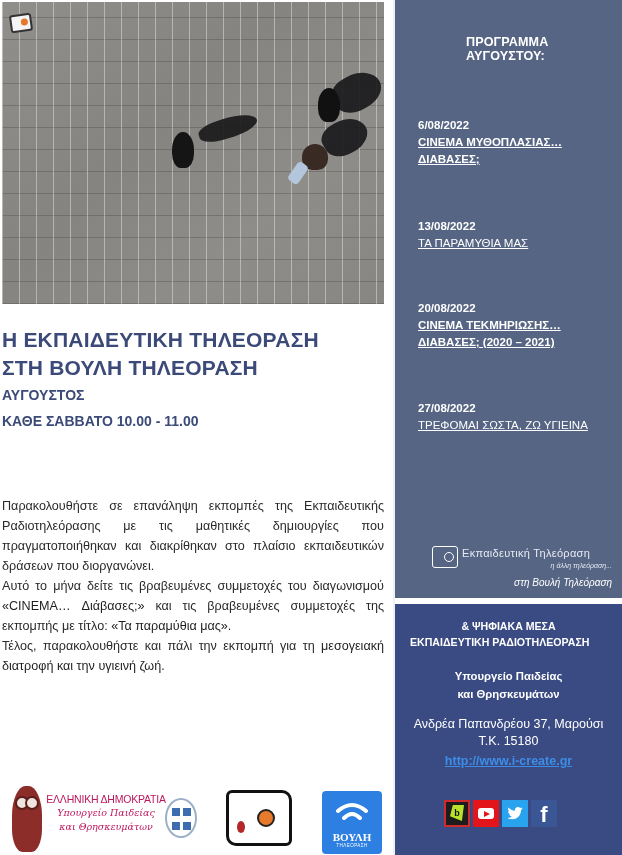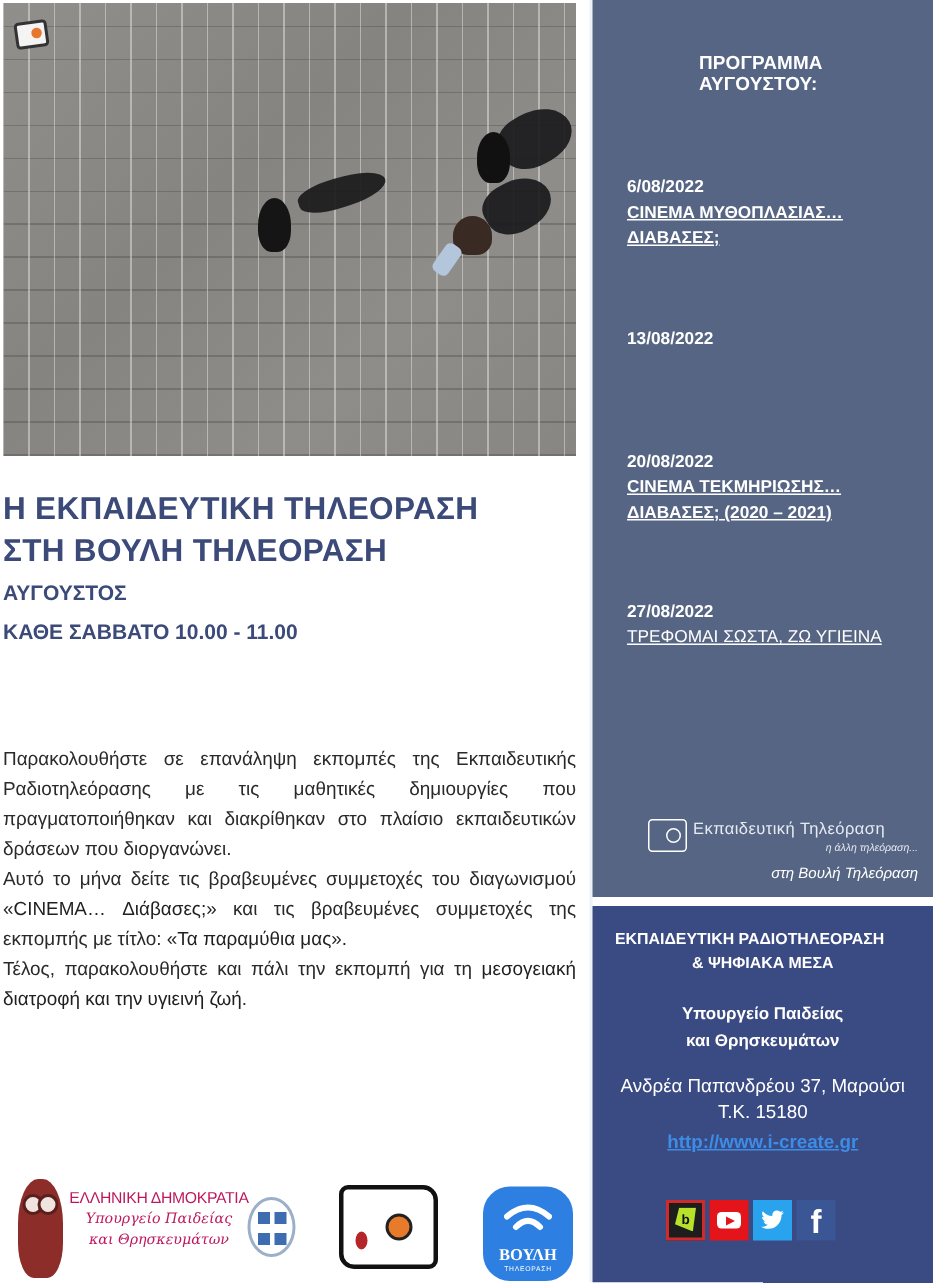--- a/index.html
+++ b/index.html
@@ -62,21 +62,21 @@
       position: absolute; left: 226px; top: 10px; width: 66px; height: 56px;
       border: 3px solid #111; border-radius: 6px 10px 6px 10px; background: #fff;
     }
     .edutv-logo .sun {
       position: absolute; right: 14px; top: 16px; width: 18px; height: 18px; border-radius: 50%;
       background: #e87a2b; border: 2px solid #222;
     }
     .edutv-logo .lips { position: absolute; left: 8px; top: 28px; width: 8px; height: 12px; background: #b5262a; border-radius: 50%; }
     .vouli-logo {
       position: absolute; left: 322px; top: 11px; width: 60px; height: 63px;
-      background: #2e7fe2; border-radius: 18px; color: #fff; text-align: center;
+      background: #2e7fe2; border-radius: 4px; color: #fff; text-align: center;
     }
     .vouli-logo .wifi { position: absolute; left: 14px; top: 10px; width: 32px; height: 26px; }
     .vouli-logo .vname { position: absolute; left: 0; right: 0; top: 40px; font-family: "Liberation Serif", serif; font-weight: bold; font-size: 11px; }
     .vouli-logo .vsub { position: absolute; left: 0; right: 0; top: 52px; font-size: 4.5px; letter-spacing: 0.5px; }
 
     
     .schedule {
       position: absolute; left: 395px; top: 0; width: 227px; height: 598px;
       background: #566583; color: #ffffff;
     }
@@ -181,42 +181,43 @@
 
 <div class="schedule">
   <div class="schedule-heading">ΠΡΟΓΡΑΜΜΑ ΑΥΓΟΥΣΤΟΥ:</div>
 
   <div class="sched-item" style="top:117px;">
     <span class="date">6/08/2022</span>
     <span class="name">CINEMA ΜΥΘΟΠΛΑΣΙΑΣ… ΔΙΑΒΑΣΕΣ;</span>
   </div>
   <div class="sched-item light" style="top:218px;">
     <span class="date">13/08/2022</span>
+    <span class="name">ΤΑ ΠΑΡΑΜΥΘΙΑ ΜΑΣ</span>
   </div>
   <div class="sched-item" style="top:300px;">
     <span class="date">20/08/2022</span>
     <span class="name">CINEMA ΤΕΚΜΗΡΙΩΣΗΣ… ΔΙΑΒΑΣΕΣ; (2020 – 2021)</span>
   </div>
   <div class="sched-item light" style="top:400px;">
     <span class="date">27/08/2022</span>
     <span class="name">ΤΡΕΦΟΜΑΙ ΣΩΣΤΑ, ΖΩ ΥΓΙΕΙΝΑ</span>
   </div>
 
   <div class="edutv-sig">
     <div class="sig-icon"></div>
     <div class="sig-brand">Εκπαιδευτική Τηλεόραση</div>
     <div class="sig-tag">η άλλη τηλεόραση...</div>
     <div class="sig-vouli">στη Βουλή Τηλεόραση</div>
   </div>
 </div>
 
 <div class="contact">
   <div class="org-block">
+    <div class="org-line">&amp; ΨΗΦΙΑΚΑ ΜΕΣΑ</div>
     <div class="org-line l1">ΕΚΠΑΙΔΕΥΤΙΚΗ ΡΑΔΙΟΤΗΛΕΟΡΑΣΗ</div>
-    <div class="org-line">&amp; ΨΗΦΙΑΚΑ ΜΕΣΑ</div>
   </div>
   <div class="ministry-block">
     <div>Υπουργείο Παιδείας</div>
     <div>και Θρησκευμάτων</div>
   </div>
   <div class="address-block">
     <div>Ανδρέα Παπανδρέου 37, Μαρούσι</div>
     <div>Τ.Κ. 15180</div>
   </div>
   <div class="links">

